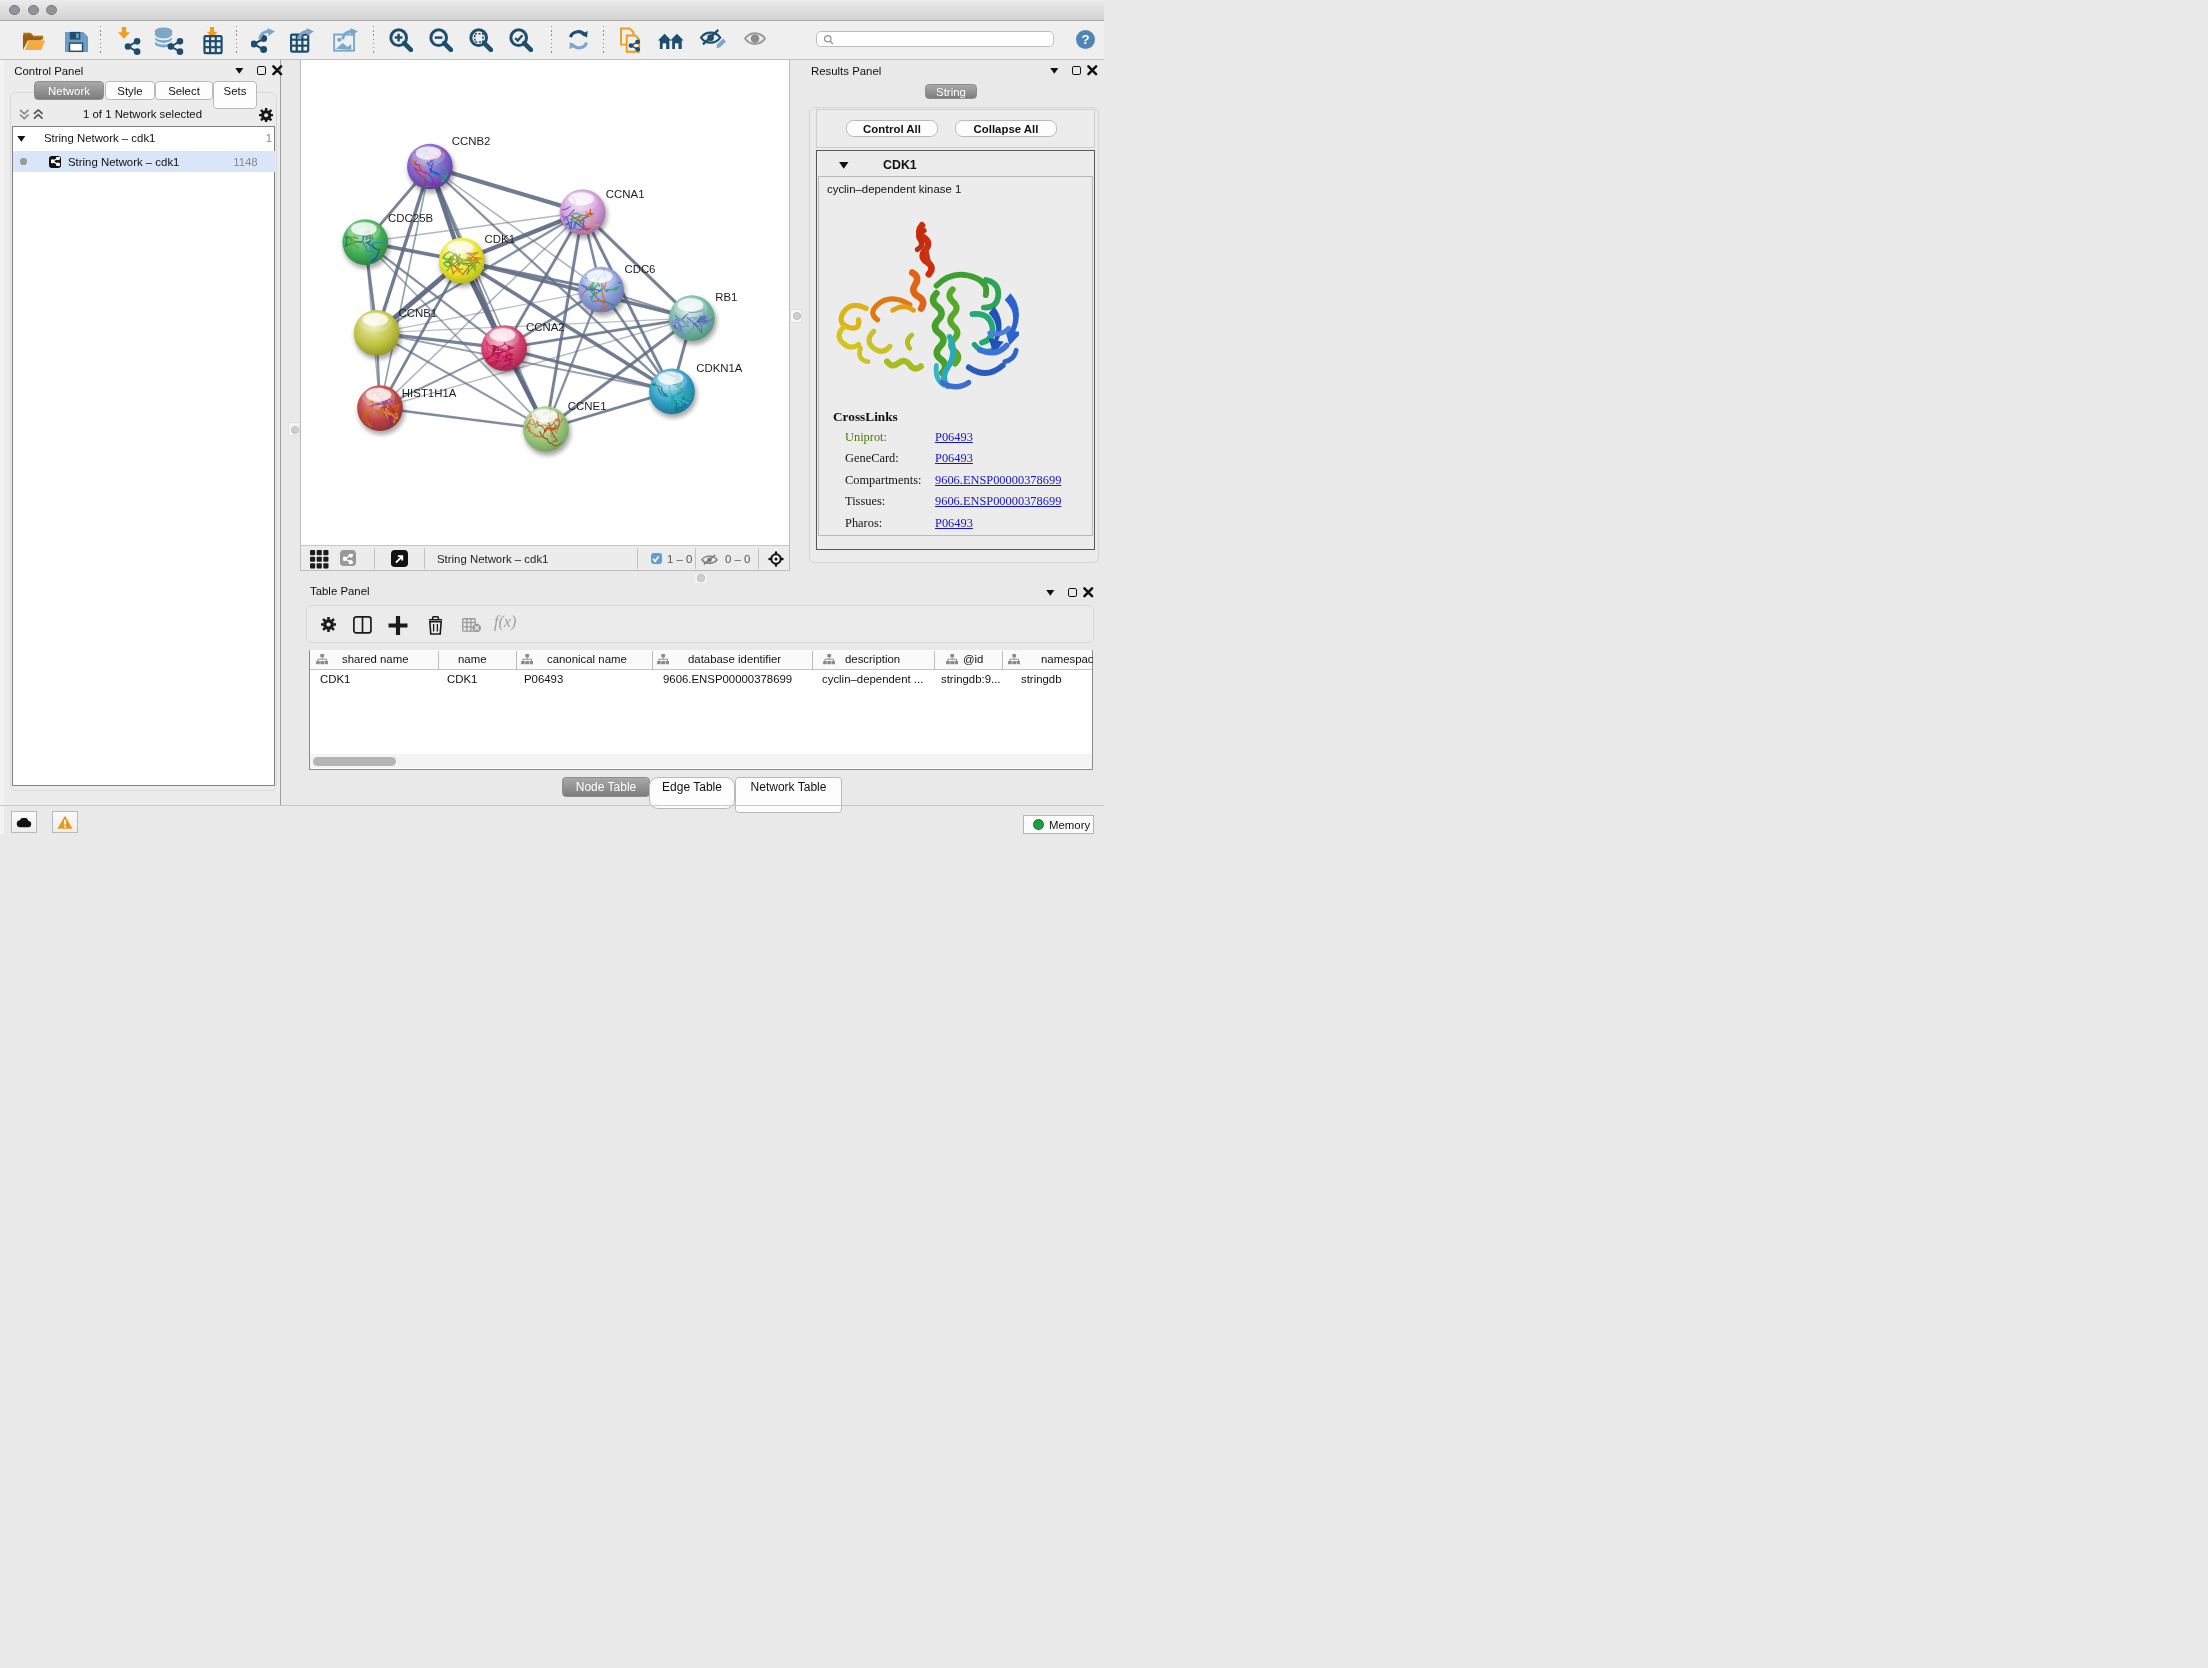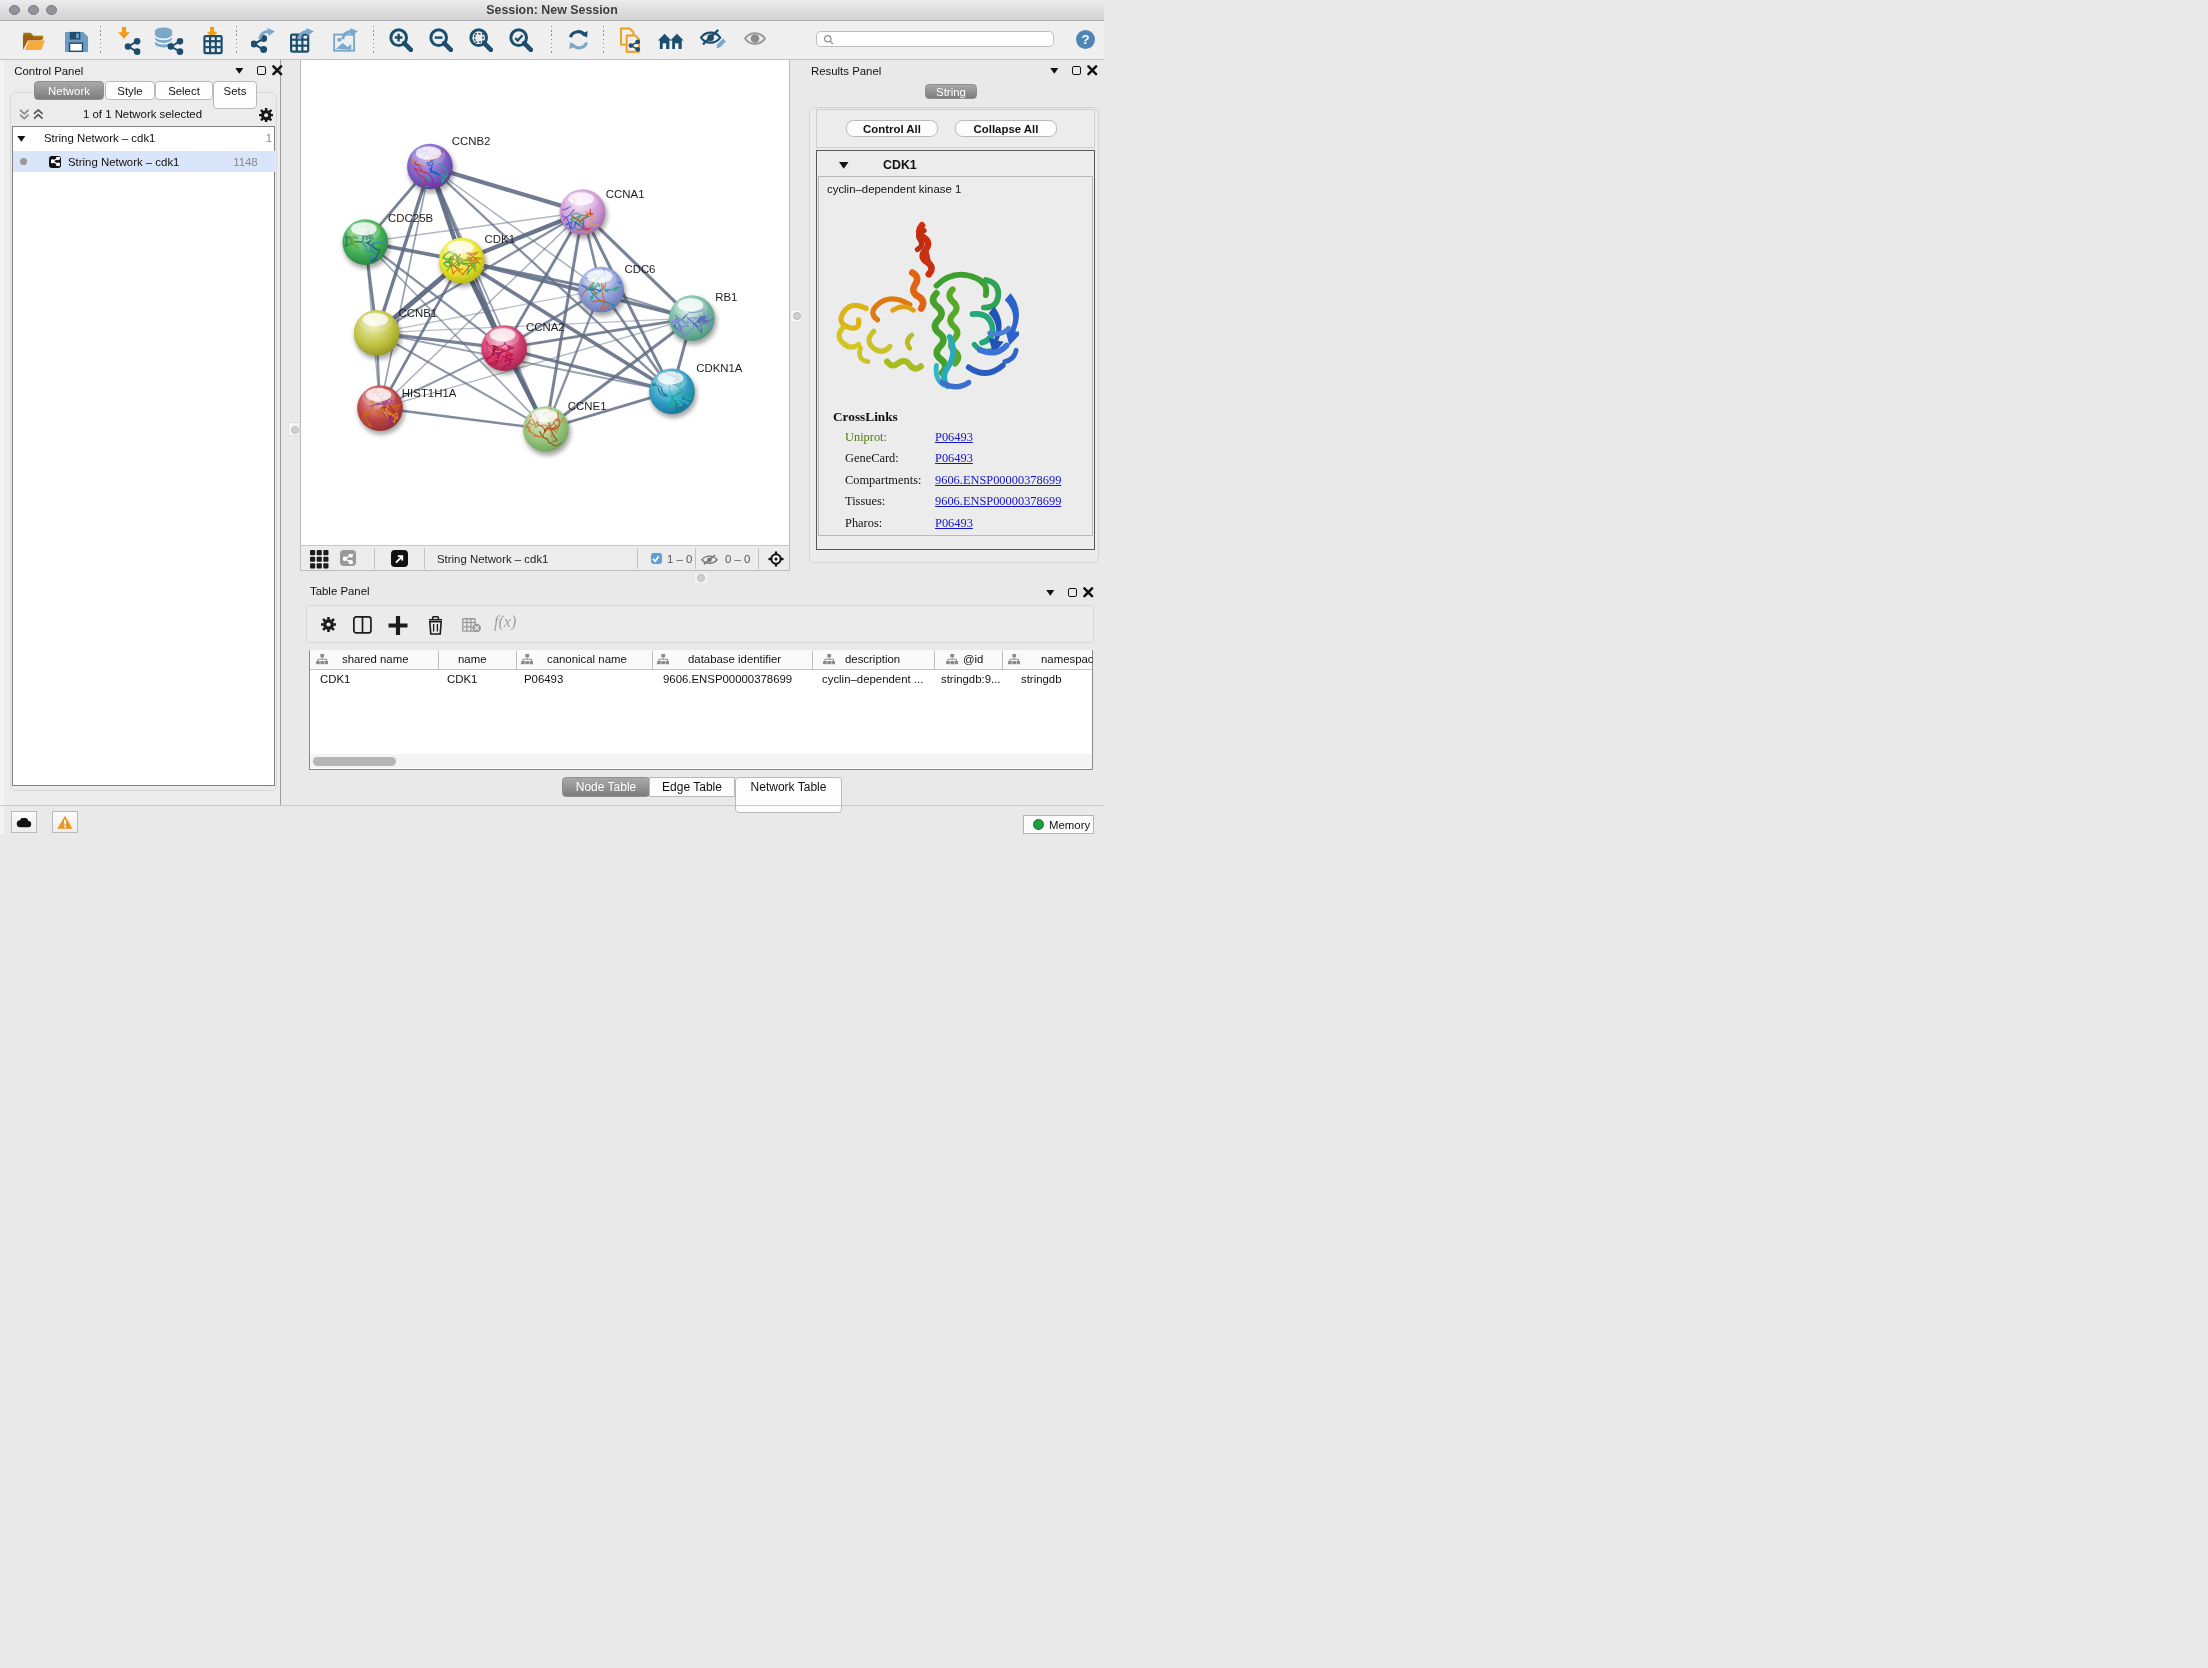--- a/index.html
+++ b/index.html
@@ -4,21 +4,20 @@
 html,body{width:1104px;height:834px;overflow:hidden;font-family:"Liberation Sans",sans-serif;background:#e9e9e9}
 .abs{position:absolute}
 .seg{border:1px solid #b9b9b9;background:#fdfdfd;color:#111;text-align:center}
 .seg.sel{background:linear-gradient(#a9a9a9,#7d7d7d);color:#fff;border-color:#8e8e8e}
 </style></head><body>
 <div class="abs" style="left:0;top:21px;width:3.8px;height:813px;background:#f3f3f3"></div>
 <div class="abs" style="left:0;top:0;width:1104px;height:21px;background:linear-gradient(#ececec,#d2d2d2);border-bottom:1px solid #a9a9a9">
     <div class="abs" style="left:9px;top:4.8px;width:10.5px;height:10.5px;border-radius:50%;background:#93939a;border:0.5px solid #7c7c83"></div>
     <div class="abs" style="left:28px;top:4.8px;width:10.5px;height:10.5px;border-radius:50%;background:#93939a;border:0.5px solid #7c7c83"></div>
     <div class="abs" style="left:46px;top:4.8px;width:10.5px;height:10.5px;border-radius:50%;background:#93939a;border:0.5px solid #7c7c83"></div>
-    <div class="abs" style="left:0;top:2.9px;width:1104px;text-align:center;font-size:12.4px;font-weight:bold;color:#3e3e3e">Session: New Session</div>
   </div>
 <div class="abs" style="left:0;top:21px;width:1104px;height:39px;background:#efefef;border-bottom:1px solid #c3c3c3"></div>
 <svg class="abs" style="left:21px;top:28.5px" width="26" height="24" viewBox="0 0 27 25">
     <path d="M2 4 h8 l3 3 h10 v4 h-18 z" fill="#b06f10"></path>
     <path d="M2 22 V6 h8 l3 3 h8 v3 h-14 z" fill="#9c5f0e"></path>
     <path d="M4 22 l4-10 h17 l-4 10 z" fill="#f6ab3c"></path>
   </svg>
 <svg class="abs" style="left:64px;top:28.5px" width="25" height="24" viewBox="0 0 26 25">
     <path d="M1 3 h19 l5 5 v16 h-24 z" fill="#6d9cc4"></path>
     <rect x="6" y="3" width="11" height="8" fill="#1d4e6e"></rect>
@@ -750,21 +749,21 @@
 <div class="abs" style="left:320px;top:673px;font-size:11.4px;color:#111">CDK1</div>
 <div class="abs" style="left:447px;top:673px;font-size:11.4px;color:#111">CDK1</div>
 <div class="abs" style="left:524px;top:673px;font-size:11.4px;color:#111">P06493</div>
 <div class="abs" style="left:663px;top:673px;font-size:11.4px;color:#111">9606.ENSP00000378699</div>
 <div class="abs" style="left:822px;top:673px;font-size:11.4px;color:#111">cyclin–dependent ...</div>
 <div class="abs" style="left:941px;top:673px;font-size:11.4px;color:#111">stringdb:9...</div>
 <div class="abs" style="left:1021px;top:673px;font-size:11.4px;color:#111">stringdb</div>
 <div class="abs" style="left:310px;top:754px;width:782px;height:14.3px;background:#f4f4f4"></div>
 <div class="abs" style="left:313px;top:757px;width:83px;height:8.6px;background:#b5b5b5;border-radius:4.8px"></div>
 <div class="abs seg sel" style="left:562px;top:777px;width:88px;height:20px;font-size:12px;line-height:19px;border-radius:3.8px">Node Table</div>
-<div class="abs seg" style="left:649px;top:777px;width:86px;height:20px;font-size:12px;line-height:19px;border-radius:0">Edge Table</div>
+<div class="abs seg" style="left:649px;top:777px;width:86px;height:32px;font-size:12px;line-height:19px;border-radius:9px">Edge Table</div>
 <div class="abs seg" style="left:735px;top:777px;width:107px;height:36px;font-size:12px;line-height:19px;border-radius:3.8px">Network Table</div>
 <div class="abs" style="left:0;top:805px;width:1104px;height:1px;background:#c9c9c9"></div>
 <div class="abs" style="left:11.4px;top:811px;width:26px;height:22px;background:linear-gradient(#fcfcfc,#ededed);border:1px solid #b9b9b9"></div>
 <svg class="abs" style="left:16px;top:818px" width="16" height="10.5" viewBox="0 0 17 12">
     <path d="M4.5 10.5 a4 4 0 0 1 -0.5 -8 a5 5 0 0 1 9.5 1 a3.4 3.4 0 0 1 -0.5 7 z" fill="#111"></path>
   </svg>
 <div class="abs" style="left:52px;top:811px;width:26px;height:22px;background:linear-gradient(#fcfcfc,#ededed);border:1px solid #b9b9b9"></div>
 <svg class="abs" style="left:57px;top:815px" width="16" height="14.3" viewBox="0 0 17 15">
     <path d="M8.5 0.8 L16.6 14.4 H0.4 z" fill="#e89820"></path>
     <rect x="7.6" y="5" width="1.9" height="5" fill="#fff"></rect>

